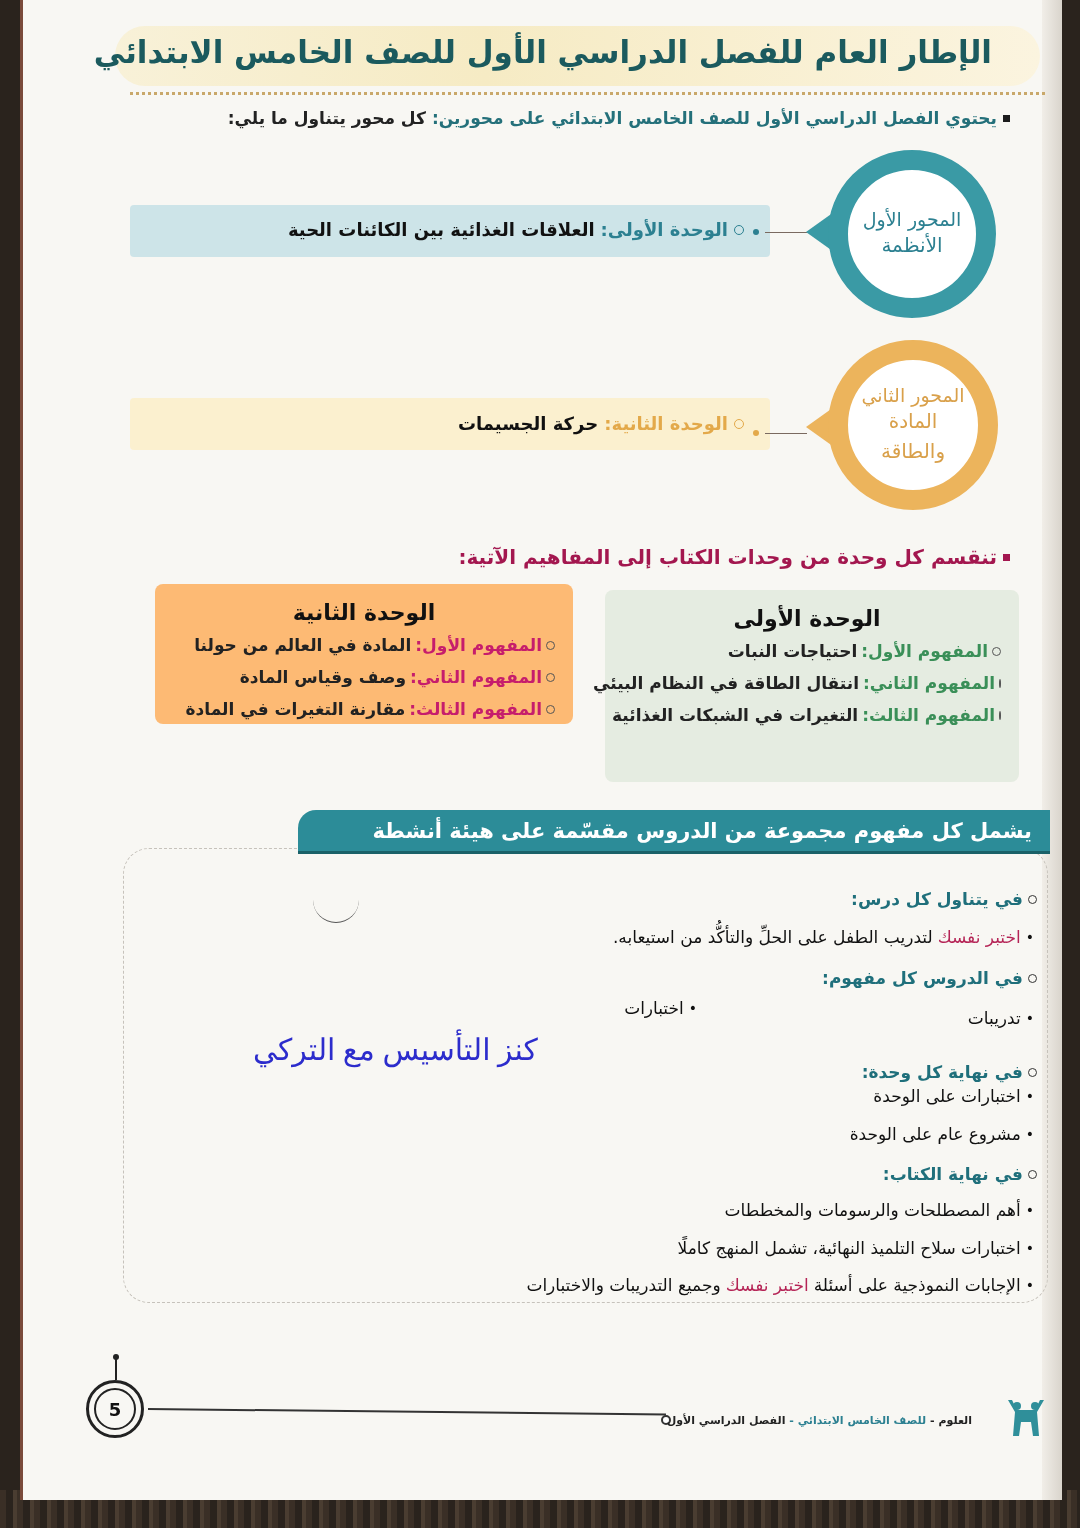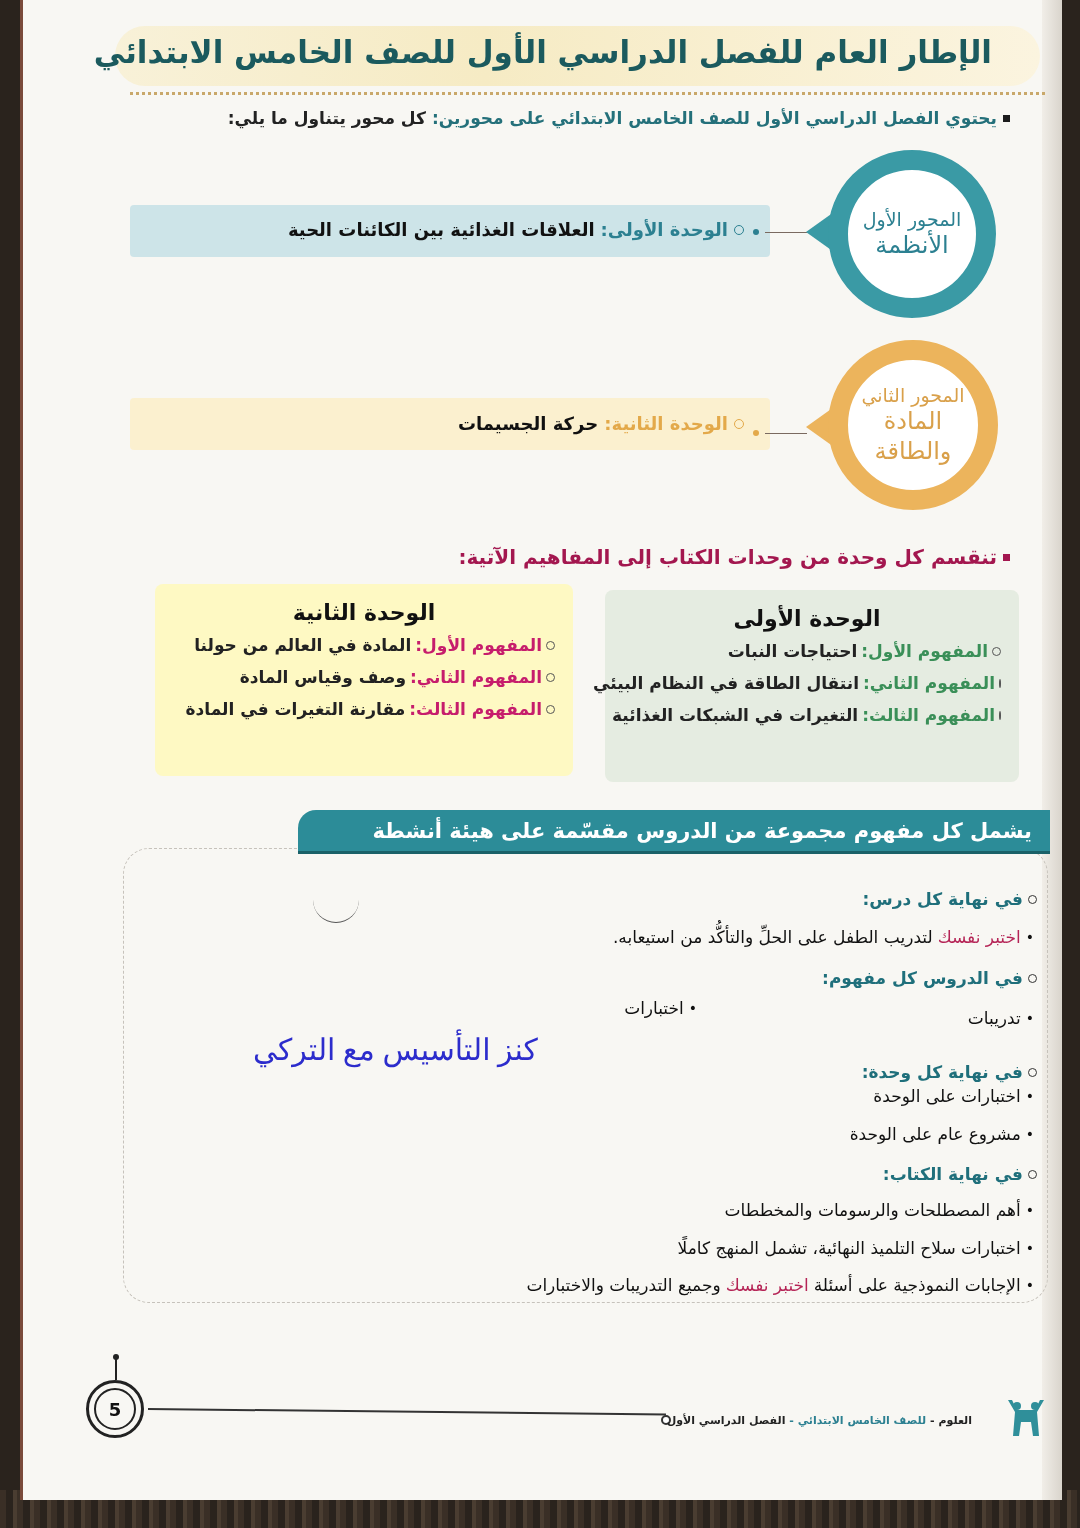--- a/index.html
+++ b/index.html
@@ -72,29 +72,29 @@
   }
   .axis-circle.teal { left: 808px; top: 150px; border: 20px solid #3a9aa5; }
   .axis-circle.gold { left: 808px; top: 340px; border: 20px solid #ecb45c; width: 170px; height: 170px; }
   .axis-tail {
     position: absolute; width: 0; height: 0;
     border-top: 20px solid transparent; border-bottom: 20px solid transparent;
   }
   .axis-tail.teal { left: 786px; top: 212px; border-right: 28px solid #3a9aa5; }
   .axis-tail.gold { left: 786px; top: 407px; border-right: 28px solid #ecb45c; }
   .axis-sub { font-size: 19px; }
-  .axis-name { font-size: 24px; line-height: 30px; }
+  .axis-name { font-size: 20px; line-height: 30px; }
   .teal .axis-sub, .teal .axis-name { color: #2c8091; }
   .gold .axis-sub, .gold .axis-name { color: #d9a04a; }
 
   .concept-box {
     position: absolute; border-radius: 8px; padding: 16px 18px;
   }
   .concept-box.green { left: 585px; top: 590px; width: 414px; height: 192px; background: #e5ece1; padding-left: 8px; }
-  .concept-box.pink { left: 135px; top: 584px; width: 418px; height: 192px; background: #fef9c3; }
+  .concept-box.pink { left: 135px; top: 584px; width: 418px; height: 140px; background: #fdba74; }
   .box-title { text-align: center; font-size: 22px; font-weight: bold; color: #111; margin-bottom: 10px; }
   .concept-row { font-size: 17px; font-weight: bold; color: #222; margin-bottom: 12px; white-space: nowrap; display: flex; align-items: center; gap: 4px; }
   .green .ckey { color: #3a8f58; }
   .pink .ckey { color: #c61d6c; }
   .concept-row .ring { width: 9px; height: 9px; color: #555; border-width: 1px; }
 
   .activities-header {
     position: absolute; left: 278px; top: 810px; width: 752px; height: 44px;
     background: #2c8c98; border-radius: 18px 0 0 0;
     border-bottom: 3px solid #1a6168;
@@ -228,21 +228,21 @@
       <span>مقارنة التغيرات في المادة</span>
     </div>
   </div>
 
   <div class="activities-box"></div>
   <div class="activities-header">يشمل كل مفهوم مجموعة من الدروس مقسّمة على هيئة أنشطة</div>
   <div class="hand-arc"></div>
 
   <div class="act-line head" style="top:889px;">
     <span class="ring"></span>
-    <span>في نهاية كل درس:</span>
+    <span>في يتناول كل درس:</span>
   </div>
   <div class="act-line sub" style="top:927px;">
     <span class="bul">•</span>
     <span class="hl">اختبر نفسك</span>
     <span>لتدريب الطفل على الحلِّ والتأكُّد من استيعابه.</span>
   </div>
 
   <div class="act-line head" style="top:968px;">
     <span class="ring"></span>
     <span>في الدروس كل مفهوم:</span>

